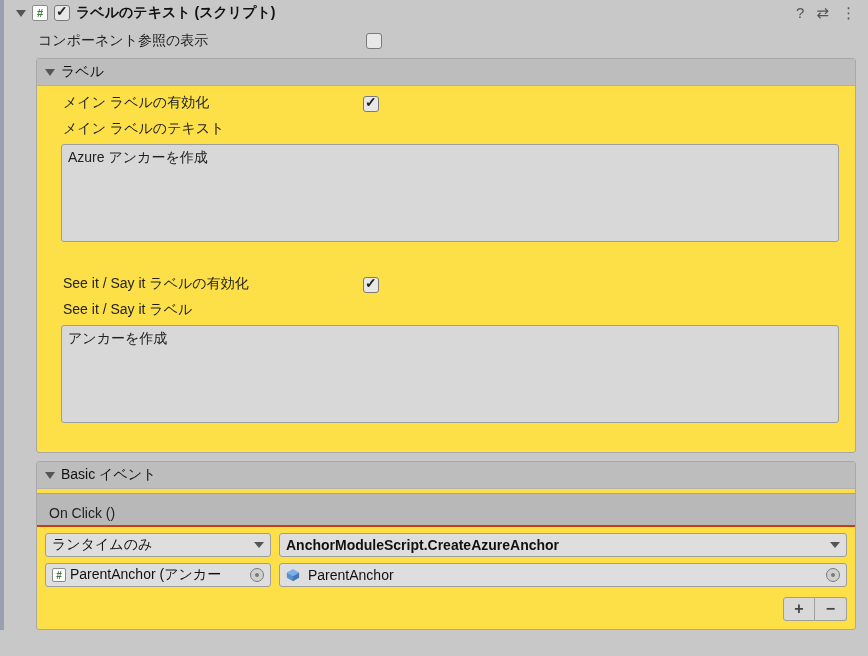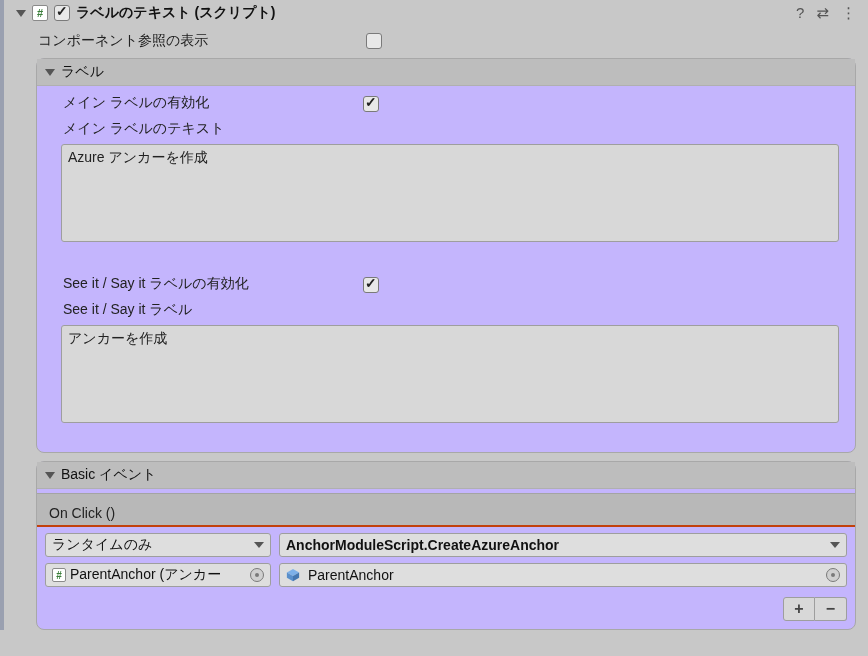--- a/index.html
+++ b/index.html
@@ -11,22 +11,22 @@
   }
   .header .title { font-weight: 700; flex: 1; }
   .row {
     display: flex; align-items: center; padding: 2px 6px 2px 34px; min-height: 26px; gap: 8px;
   }
   .row .label { width: 320px; color: #222; }
 
   .section {
     margin: 4px 12px 8px 32px;
     border: 1px solid #a8a8a8;
-    border-radius: 8px;
-    background: #c4b5fd;
+    border-radius: 3px;
+    background: #fde047;
   }
   .section-header {
     display: flex; align-items: center; gap: 6px;
     padding: 4px 8px;
     border-bottom: 1px solid #b0b0b0;
     background: #bdbdbd;
   }
   .section-header .sec-title { font-weight: 500; }
 
   .section-body { padding: 4px 6px 10px 6px; }

